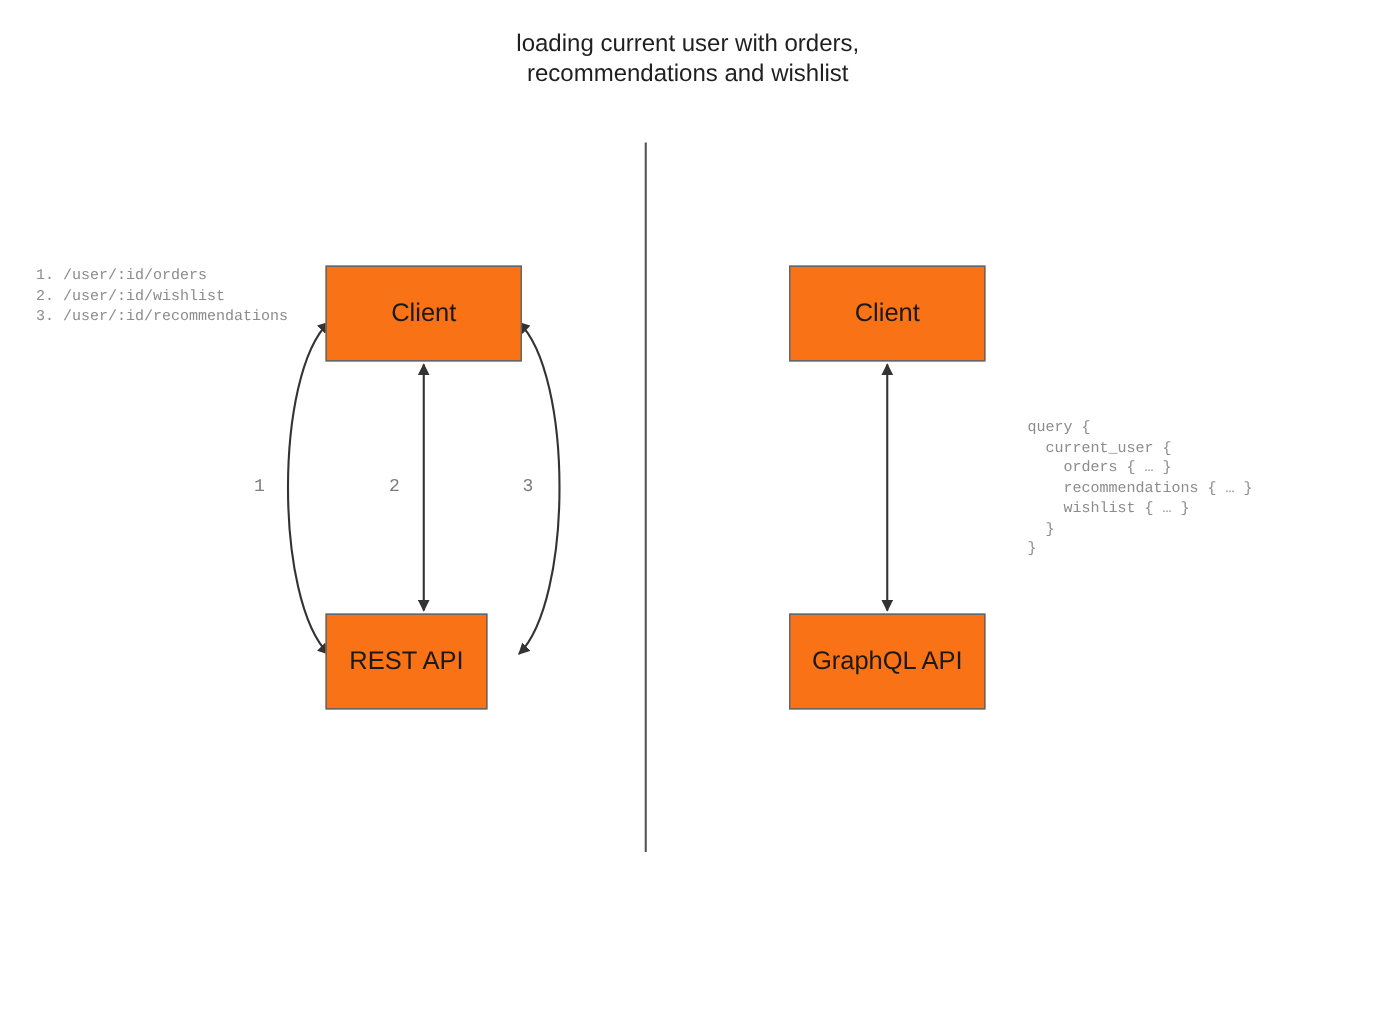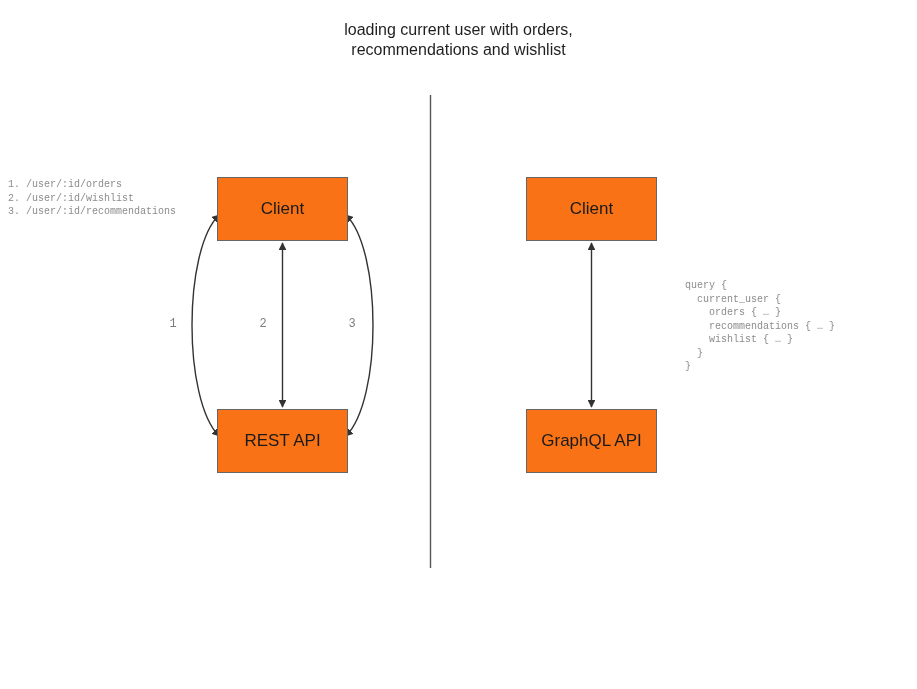--- a/index.html
+++ b/index.html
@@ -45,34 +45,34 @@
     background: #f97316;
     border: 1px solid #666666;
     display: flex;
     align-items: center;
     justify-content: center;
     font-family: "Liberation Sans", sans-serif;
     font-size: 17px;
     color: #1a1a1a;
   }
   .node-client-rest  { left: 217px; top: 177px; width: 131px; height: 64px; }
-  .node-rest-api     { left: 217px; top: 409px; width: 131px; height: 64px; }
+  .node-rest-api     { left: 217px; top: 409px; width: 108px; height: 64px; }
   .node-client-gql   { left: 526px; top: 177px; width: 131px; height: 64px; }
   .node-graphql-api  { left: 526px; top: 409px; width: 131px; height: 64px; }
 
   
   .mono-block {
     position: absolute;
     font-family: "Liberation Mono", "DejaVu Sans Mono", monospace;
     font-size: 10px;
     line-height: 13.5px;
     color: #8c8c8c;
     white-space: pre;
   }
-  .endpoint-list { left: 8px; top: 178px; }
+  .endpoint-list { left: 24px; top: 178px; }
   .graphql-query { left: 685px; top: 279px; }
 
   
   .edge-label {
     position: absolute;
     font-family: "Liberation Mono", "DejaVu Sans Mono", monospace;
     font-size: 12px;
     color: #7d7d7d;
     text-align: center;
     width: 14px;

